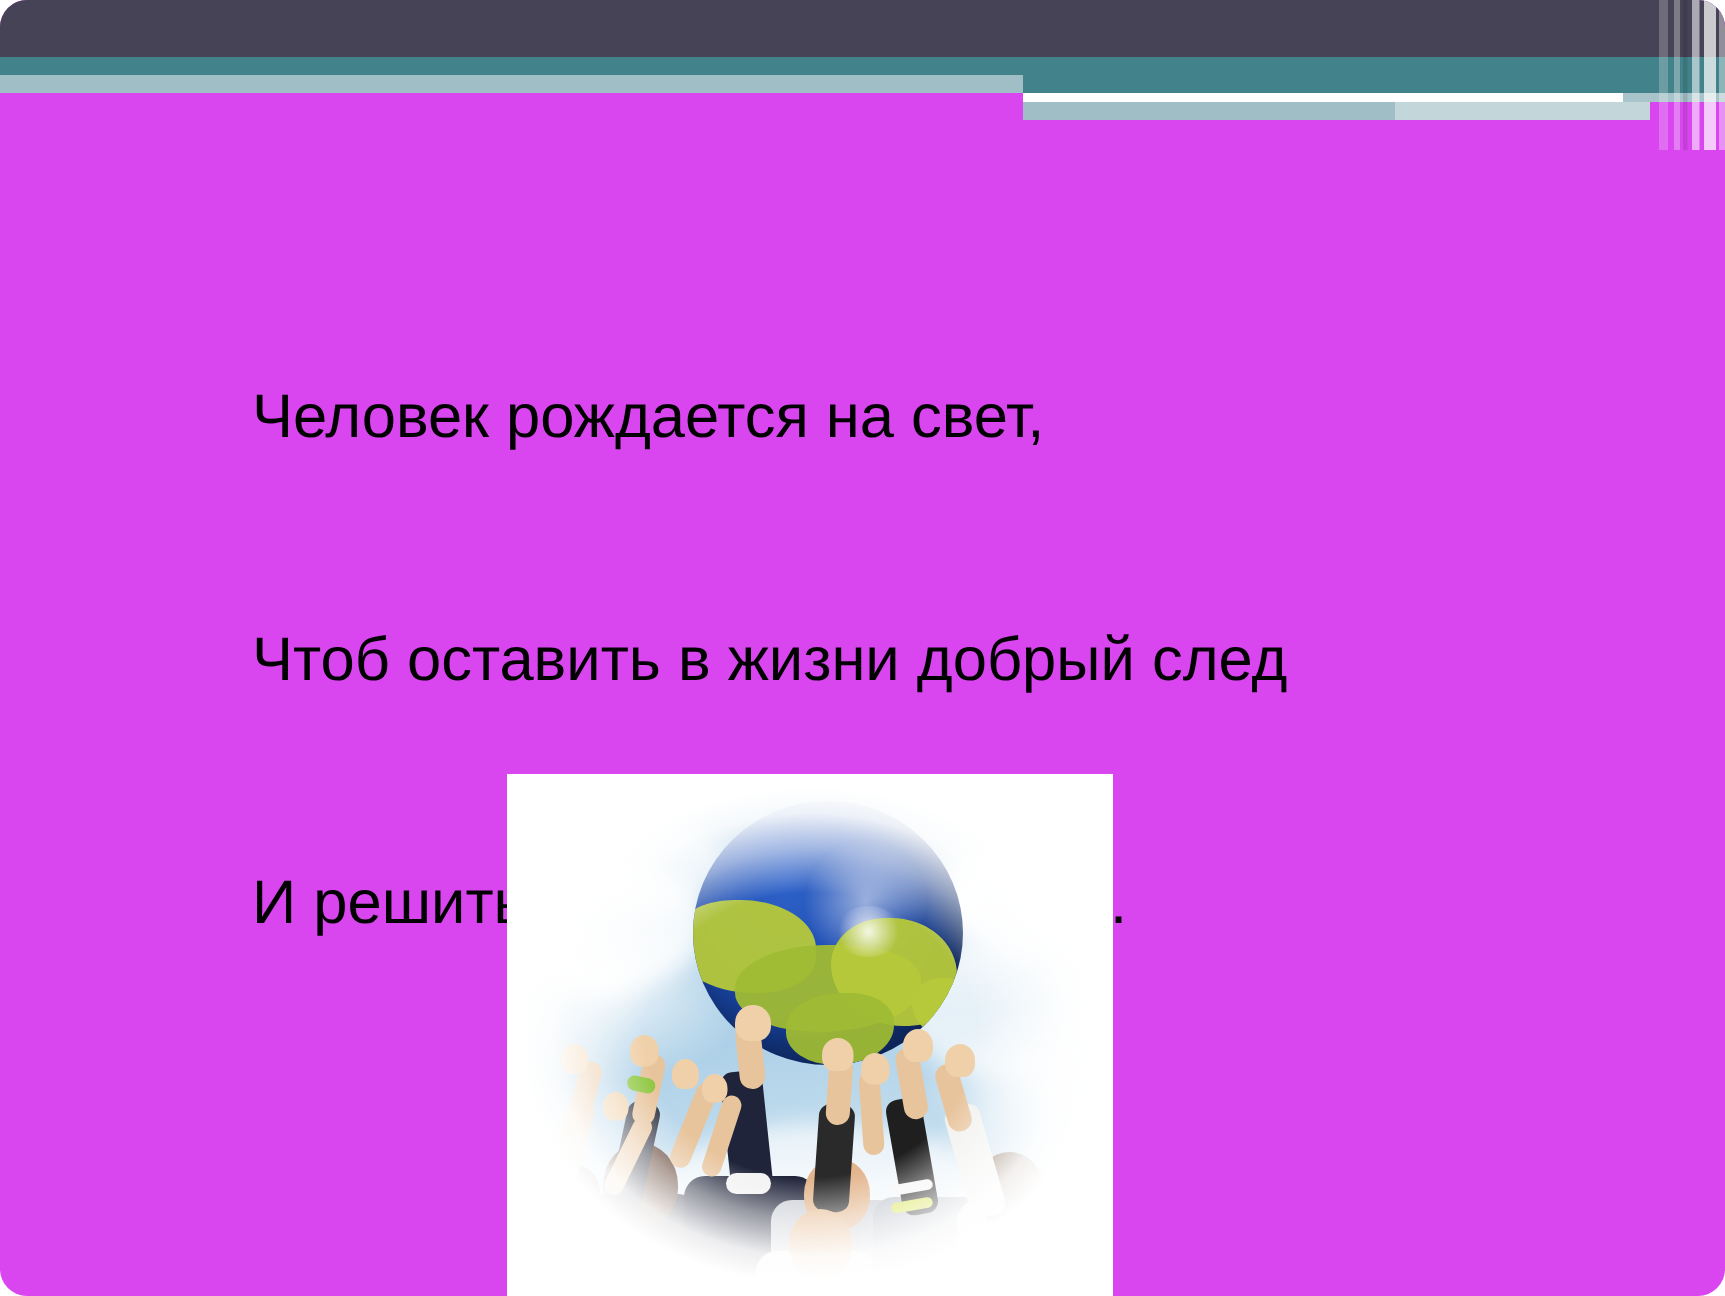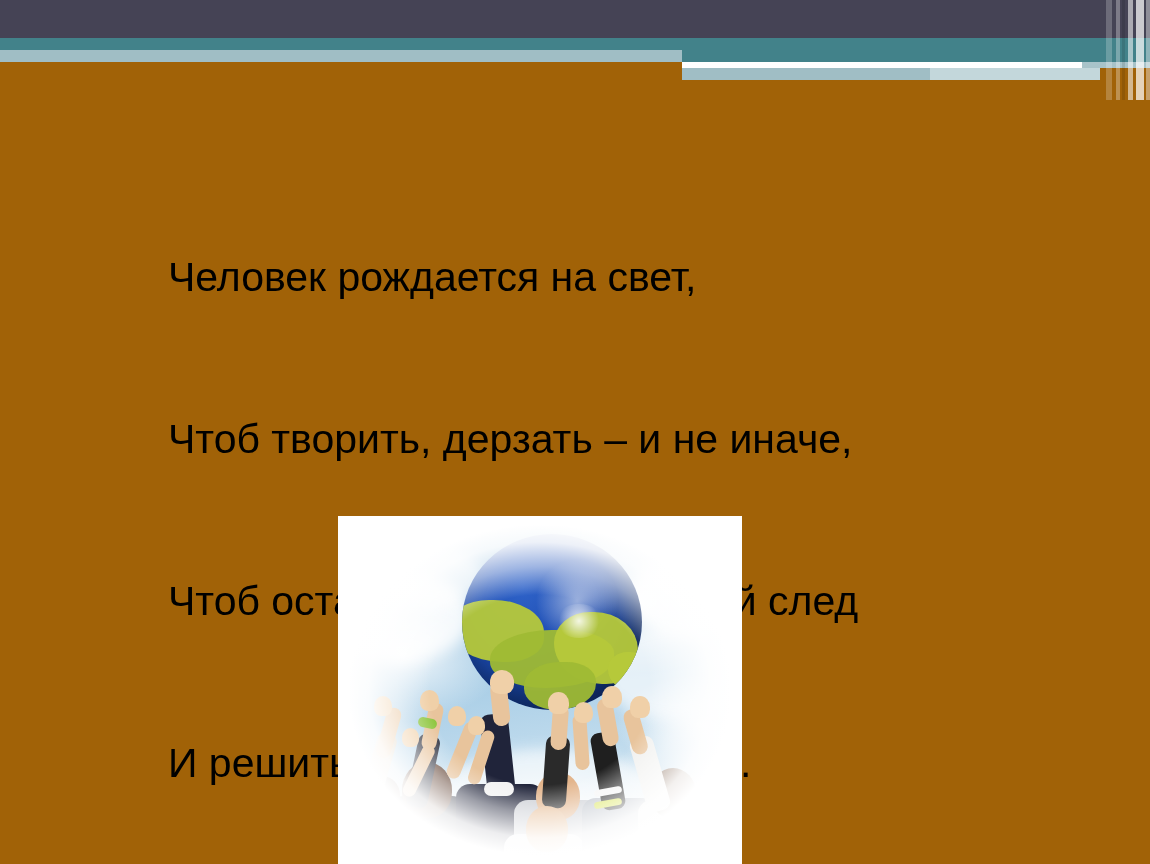--- a/index.html
+++ b/index.html
@@ -2,21 +2,21 @@
 <html><head>
 <meta charset="utf-8">
 <style>
   html,body{margin:0;padding:0;}
   body{
     width:1150px;height:864px;
     background:#ffffff;
     font-family:"Liberation Sans",sans-serif;
     overflow:hidden;position:relative;
   }
-  .slide{position:absolute;inset:0;background:#a16207;overflow:hidden;}
+  .slide{position:absolute;inset:0;background:#d946ef;overflow:hidden;border-radius:18px;}
 
   
   .banner{position:absolute;left:0;top:0;width:1150px;height:100px;}
   .band-dark{position:absolute;left:0;top:0;width:1150px;height:38px;background:#454355;}
   .band-teal{position:absolute;left:0;top:38px;width:1150px;height:12px;background:#42828A;}
   .band-teal-right{position:absolute;left:682px;top:50px;width:468px;height:12px;background:#42828A;}
   .band-light-left{position:absolute;left:0;top:50px;width:682px;height:12px;background:#A0BEC5;}
   .band-light-right{position:absolute;left:682px;top:62px;width:468px;height:6px;background:#A8C3C9;}
   .band-white-gap{position:absolute;left:682px;top:62px;width:400px;height:6px;background:#ffffff;}
   .band-light-low{position:absolute;left:682px;top:68px;width:248px;height:12px;background:#A0BEC5;}
@@ -102,21 +102,20 @@
       <div class="vs" style="left:18px;width:4px;background:rgba(255,255,255,.30);"></div>
       <div class="vs" style="left:24px;width:3px;background:rgba(0,0,0,.10);"></div>
       <div class="vs" style="left:30px;width:5px;background:rgba(255,255,255,.55);"></div>
       <div class="vs" style="left:38px;width:8px;background:rgba(255,255,255,.72);"></div>
       <div class="vs" style="left:48px;width:4px;background:rgba(255,255,255,.40);"></div>
     </div>
   </div>
 
   <div class="poem">
     <span class="poem-line">Человек рождается на свет,</span>
-    <span class="poem-line">Чтоб творить, дерзать – и не иначе,</span>
     <span class="poem-line">Чтоб оставить в жизни добрый след</span>
     <span class="poem-line">И решить все трудные задачи.</span>
     
     
   </div>
 
   <div class="photo">
     <div class="photo-inner">
 
       <div class="sky"></div>

